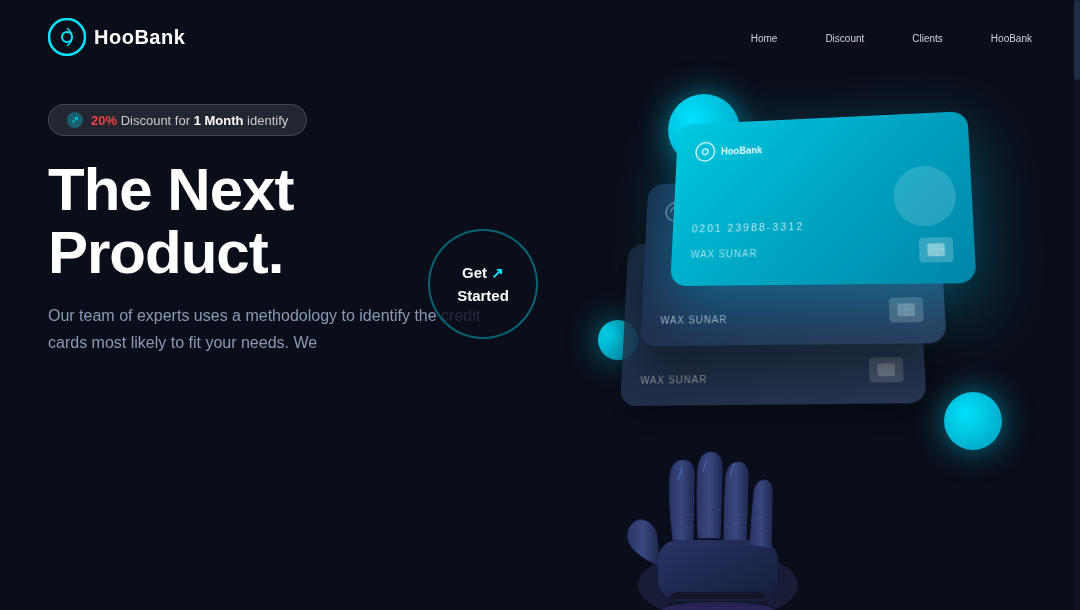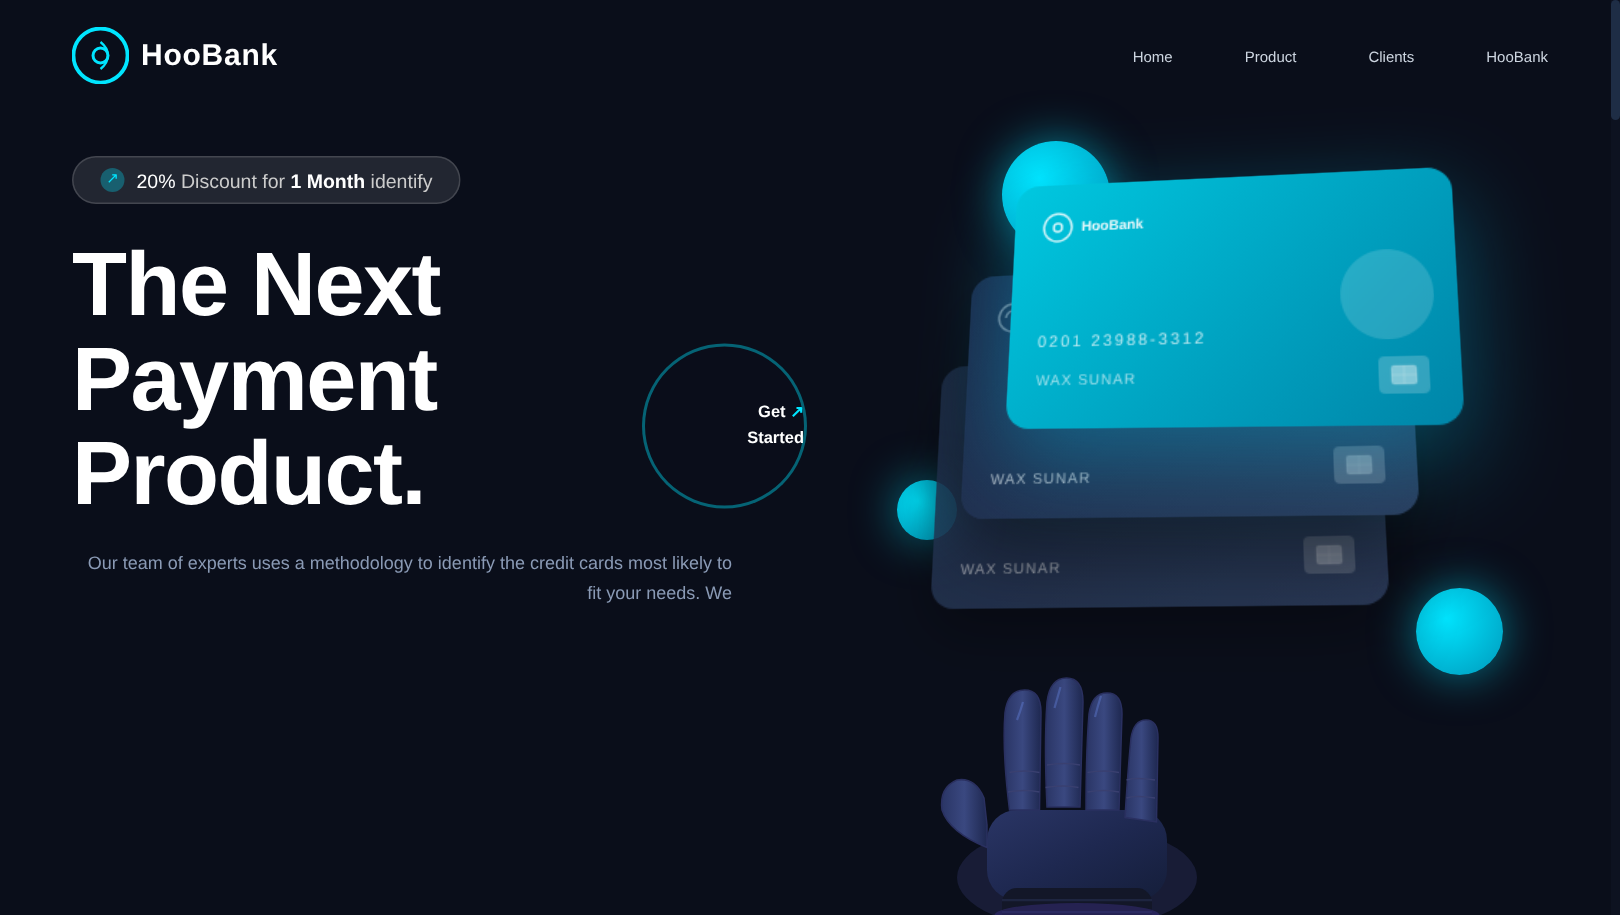--- a/index.html
+++ b/index.html
@@ -79,22 +79,22 @@
       background: rgba(255,255,255,0.1);
       border: 1px solid rgba(255,255,255,0.15);
       border-radius: 20px;
       padding: 7px 18px;
       font-size: 13px;
       color: #ccc;
       margin-bottom: 22px;
     }
 
     .discount-badge .percent {
-      color: #ffffff;
-      font-weight: 400;
+      color: #ef4444;
+      font-weight: 700;
     }
 
     .discount-badge .bold {
       font-weight: 700;
       color: #fff;
     }
 
     .badge-arrow {
       display: inline-block;
       width: 16px;
@@ -126,41 +126,40 @@
       left: 380px;
     }
 
     .get-started-btn {
       width: 110px;
       height: 110px;
       border-radius: 50%;
       border: 2px solid rgba(0,229,255,0.4);
       background: rgba(10,14,26,0.8);
       color: #fff;
-      font-size: 11px;
+      font-size: 15px;
       font-weight: 600;
       cursor: pointer;
       display: flex;
       flex-direction: column;
-      align-items: flex-end;
+      align-items: center;
       justify-content: center;
       gap: 2px;
       text-align: center;
       line-height: 1.4;
       transition: border-color 0.2s;
     }
 
     
     .hero-desc {
       margin-top: 18px;
-      font-size: 12px;
+      font-size: 16px;
       color: #8a9ab5;
       line-height: 1.7;
       max-width: 440px;
-      text-align: right;
     }
 
     
     .hero-right {
       flex: 1;
       position: relative;
       height: 100%;
       overflow: visible;
     }
 
@@ -338,42 +337,41 @@
       <circle cx="19" cy="19" r="18" stroke="#00e5ff" stroke-width="2.5" fill="none"></circle>
       <path d="M10 19 A9 9 0 0 1 19 10 A9 9 0 0 0 10 19Z" fill="#00e5ff"></path>
       <circle cx="19" cy="19" r="5" fill="none" stroke="#00e5ff" stroke-width="2"></circle>
       <path d="M19 10 Q24 14 24 19 Q24 24 19 28" stroke="#00e5ff" stroke-width="1.5" fill="none"></path>
     </svg>
     <span class="logo-text">HooBank</span>
   </div>
 
   <ul class="nav-links">
     <li><a href="#">Home</a></li>
-    <li><a href="#">Product</a></li>
+    <li><a href="#">Discount</a></li>
     <li><a href="#">Clients</a></li>
     <li><a href="#">HooBank</a></li>
   </ul>
 </nav>
 
 <section class="hero">
 
   <div class="hero-left">
 
     
     <div class="discount-badge">
       <span class="badge-arrow">↗</span>
       <span>
         <span class="percent">20%</span><span> Discount for </span><span class="bold">1 Month</span><span> identify</span>
       </span>
     </div>
 
     
     <div class="hero-heading">
       <div class="white">The Next</div>
-      <div class="white">Payment</div>
       <div class="white">Product.</div>
     </div>
 
     
     <div class="get-started-wrapper">
       <button class="get-started-btn">
         <span>
           <span>Get</span> <span style="color:#00e5ff">↗</span>
         </span>
         <span>Started</span>

